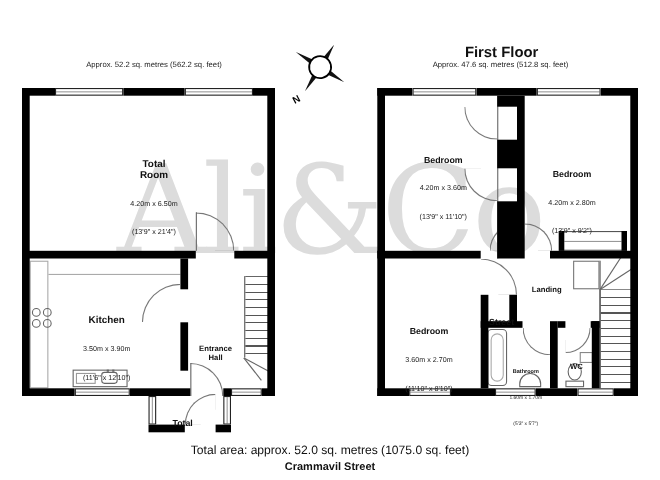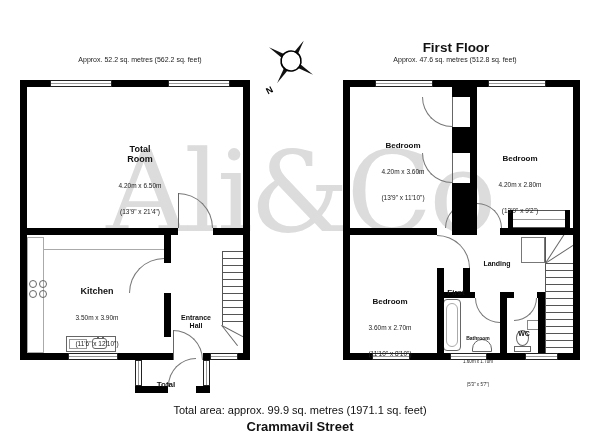--- a/index.html
+++ b/index.html
@@ -22,21 +22,21 @@
   .lbl{position:absolute;transform:translateX(-50%);text-align:center;z-index:4;white-space:pre-line;}
   .rname{font-weight:bold;font-size:9px;line-height:10px;}
   .rname.md{font-size:8px;line-height:9px;}
   .rname.sm{font-size:7px;line-height:8px;}
   .rdim{font-size:6.5px;line-height:7.5px;color:#222;}
   .small .rname{font-size:5px;line-height:6px;}
   .small .rdim{font-size:4.5px;line-height:5px;}
   .hdr{position:absolute;transform:translateX(-50%);font-size:13.5px;font-weight:bold;z-index:4;white-space:nowrap;}
   .sub{position:absolute;transform:translateX(-50%);font-size:7px;z-index:4;color:#222;white-space:nowrap;}
   .foot-total{position:absolute;transform:translateX(-50%);font-size:11px;z-index:4;white-space:nowrap;}
-  .foot-street{position:absolute;transform:translateX(-50%);font-size:13px;font-weight:bold;z-index:4;white-space:nowrap;}
+  .foot-street{position:absolute;transform:translateX(-50%);font-size:10px;font-weight:bold;z-index:4;white-space:nowrap;}
 </style>
 </head>
 <body>
 
 <div class="stage">
 
   <div class="watermark">Ali&amp;Co</div>
 
   <div class="sub" style="left:140px;top:56px">Approx. 52.2 sq. metres (562.2 sq. feet)</div>
   <div class="hdr" style="left:456px;top:40px">First Floor</div>
@@ -186,29 +186,29 @@
     <div class="rname md">Bedroom</div>
     <div class="rdim">4.20m x 2.80m</div>
     <div class="rdim">(13'9" x 9'2")</div>
   </div>
   <div class="lbl" style="left:390px;top:279px">
     <div class="rname md">Bedroom</div>
     <div class="rdim">3.60m x 2.70m</div>
     <div class="rdim">(11'10" x 8'10")</div>
   </div>
   <div class="lbl" style="left:456px;top:270px">
-    <div class="rname md">First</div>
+    <div class="rname md">Street</div>
   </div>
   <div class="lbl small" style="left:478px;top:317px">
     <div class="rname">Bathroom</div>
     <div class="rdim">1.60m x 1.70m</div>
     <div class="rdim">(5'3" x 5'7")</div>
   </div>
   <div class="lbl" style="left:524px;top:312px">
     <div class="rname sm">WC</div>
   </div>
   <div class="lbl" style="left:497px;top:242px">
     <div class="rname sm">Landing</div>
   </div>
 
-  <div class="foot-total" style="left:300px;top:404px">Total area: approx. 99.9 sq. metres (1971.1 sq. feet)</div>
+  <div class="foot-total" style="left:300px;top:404px">Total area: approx. 52.0 sq. metres (1075.0 sq. feet)</div>
   <div class="foot-street" style="left:300px;top:419px">Crammavil Street</div>
 </div>
 
 </body></html>

